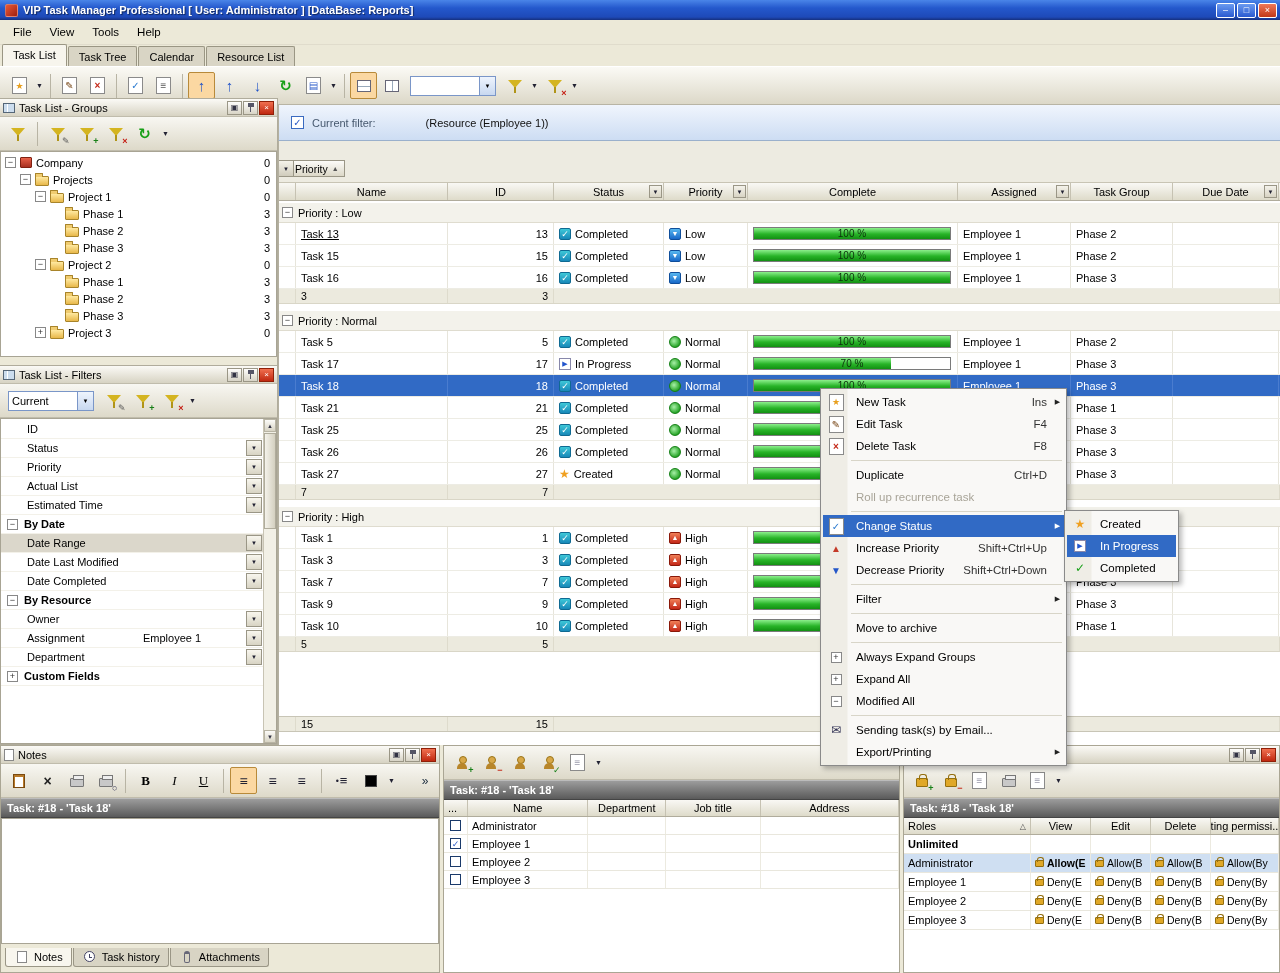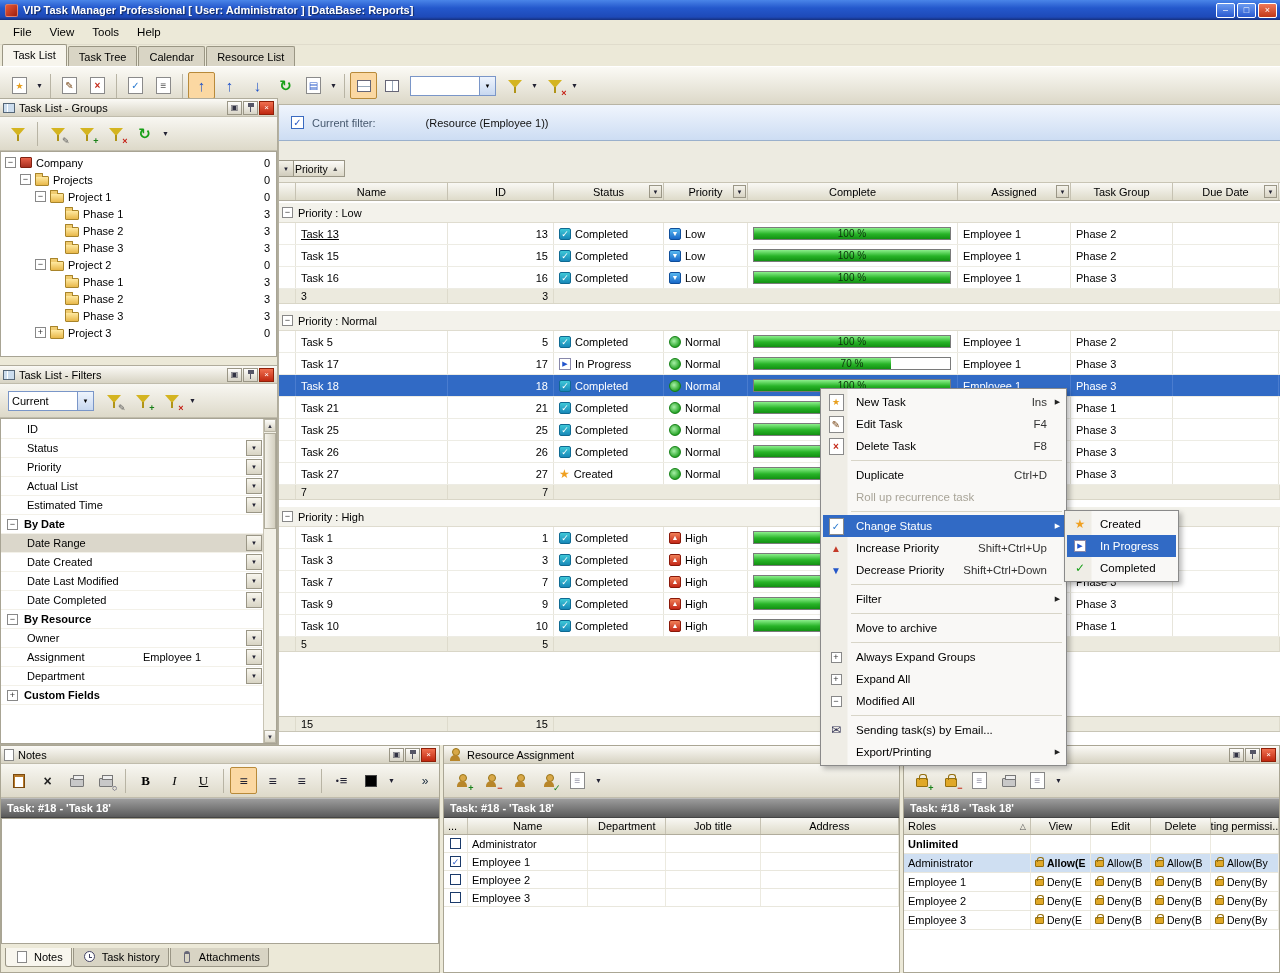--- a/index.html
+++ b/index.html
@@ -442,24 +442,20 @@
       </div>
       <div class="frow fgroup">
         <span class="expbox">−</span>
         <span class="flabel">By Date</span>
       </div>
       <div class="frow sel">
         <span class="flabel">Date Range</span>
         <span class="fdrop">▼</span>
       </div>
       <div class="frow">
-        <span class="flabel">Date Created</span>
-        <span class="fdrop">▼</span>
-      </div>
-      <div class="frow">
         <span class="flabel">Date Last Modified</span>
         <span class="fdrop">▼</span>
       </div>
       <div class="frow">
         <span class="flabel">Date Completed</span>
         <span class="fdrop">▼</span>
       </div>
       <div class="frow fgroup">
         <span class="expbox">−</span>
         <span class="flabel">By Resource</span>
@@ -1008,26 +1004,20 @@
             <span class="ic-clip"></span>
           </span>
           <span>Attachments</span>
         </div>
       </div>
   </div>
 
   <div class="vsplit" style="left:440px"></div>
 
   <div class="bpanel" id="resource-panel">
-    <div class="phead">
-      <span class="ico">
-          <span class="ic-person"></span>
-        </span>
-      <span class="ptitle">Resource Assignment</span>
-    </div>
     <div class="ptools" id="resource-toolbar">
         <div class="tbtn">
           <span class="ico">
             <span class="ic-person"></span>
             <span class="badge" style="color: rgb(24, 128, 24);">+</span>
           </span>
         </div>
         <div class="tbtn">
           <span class="ico">
             <span class="ic-person"></span>

